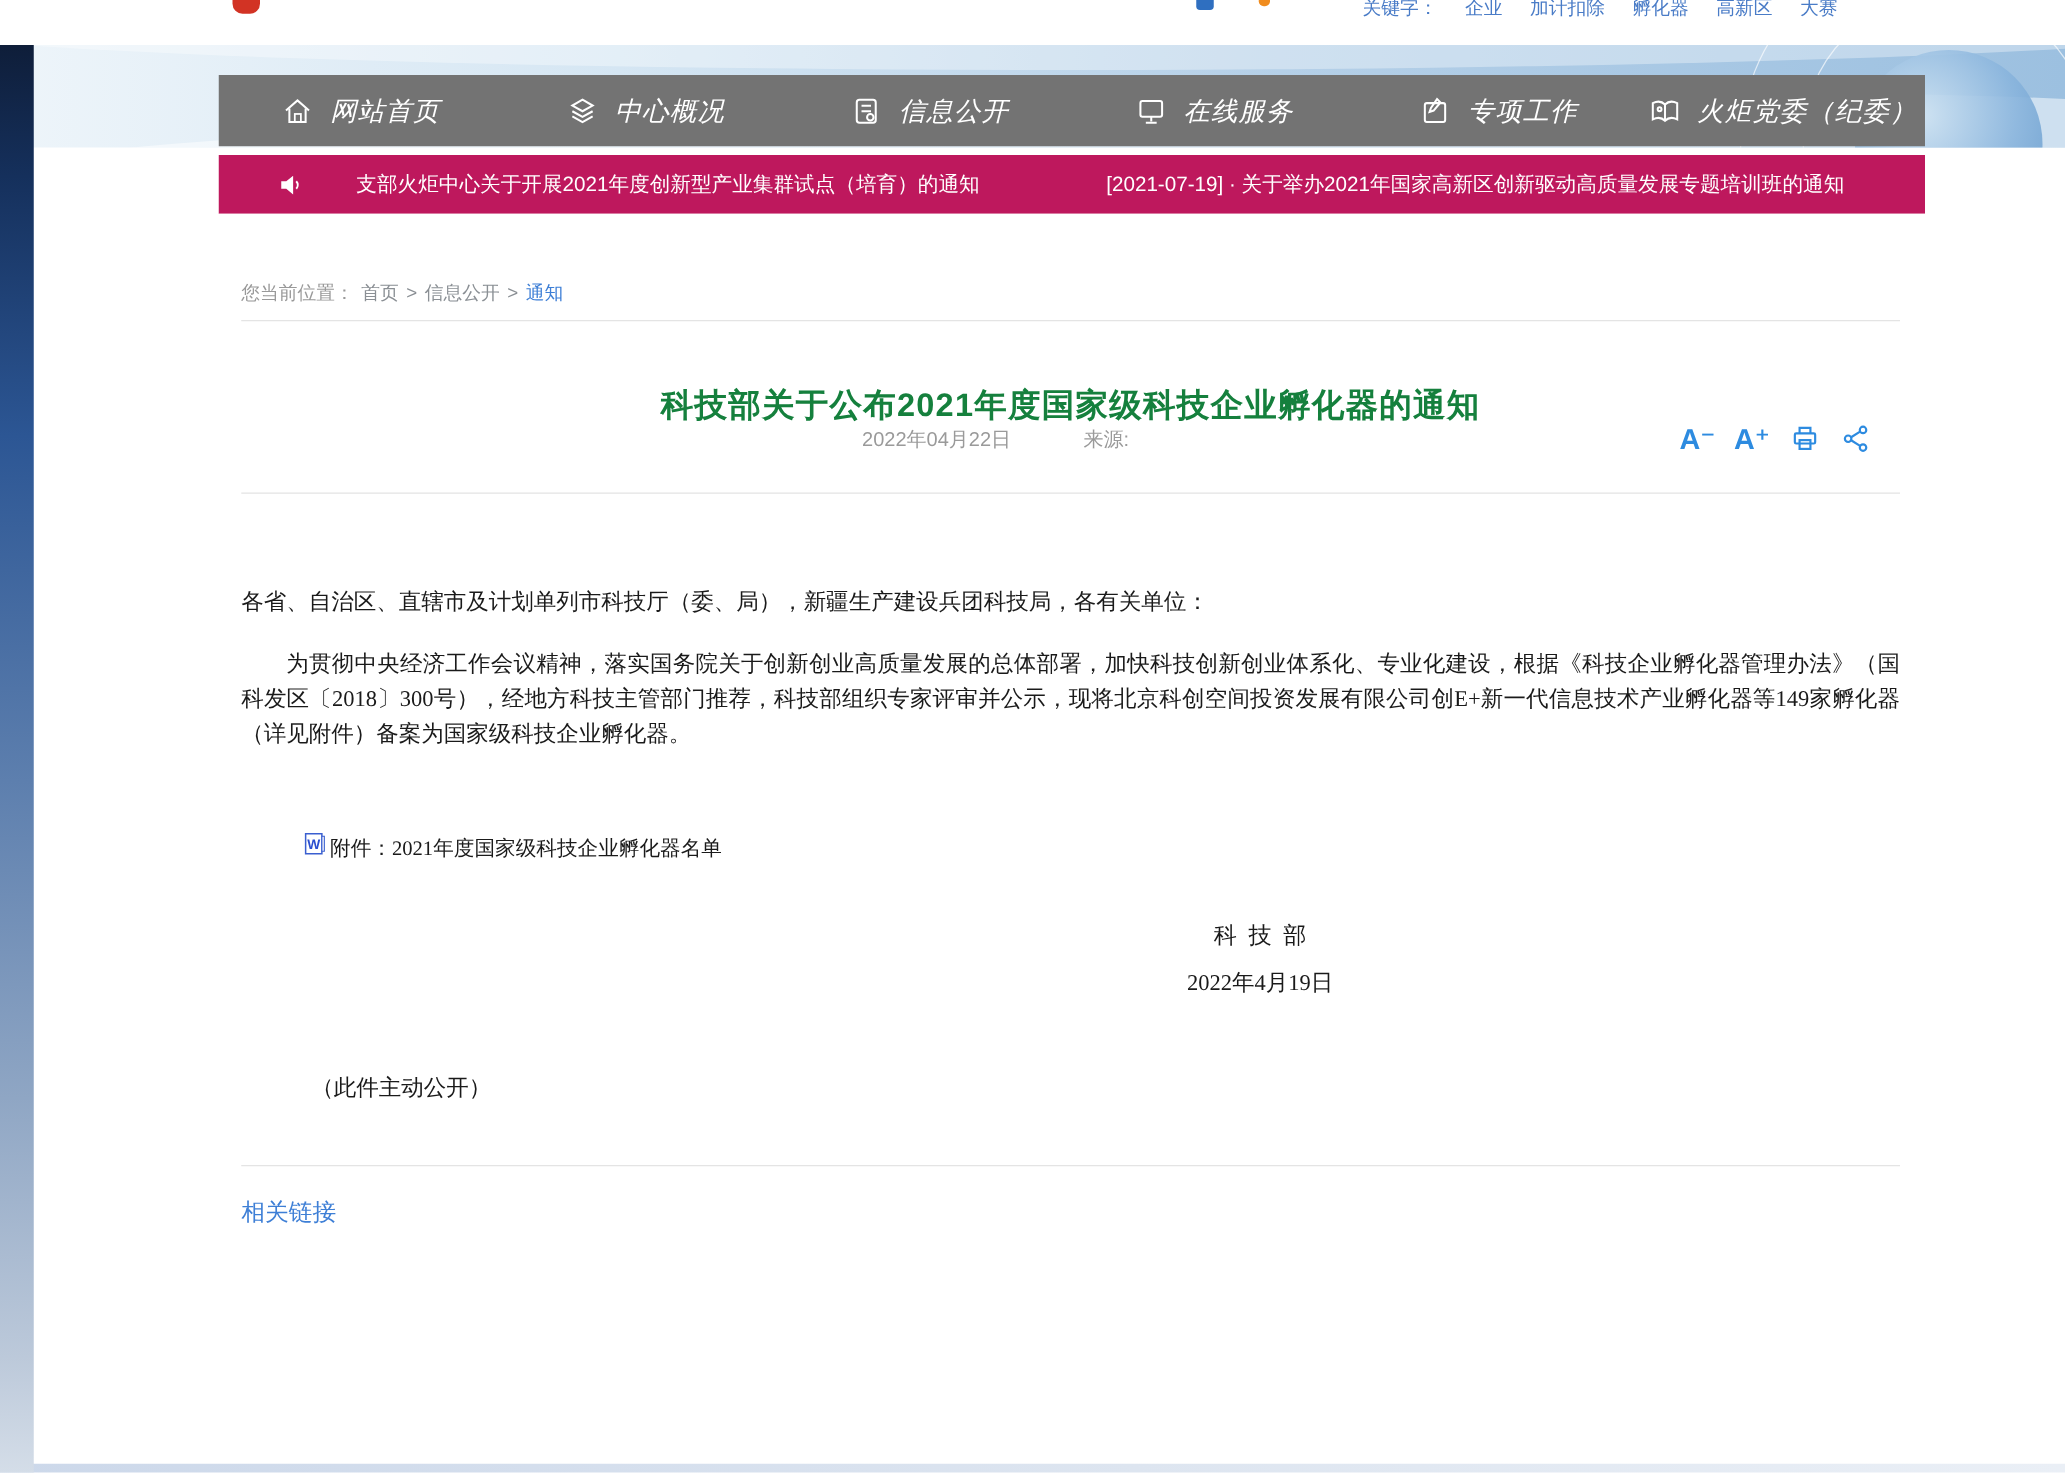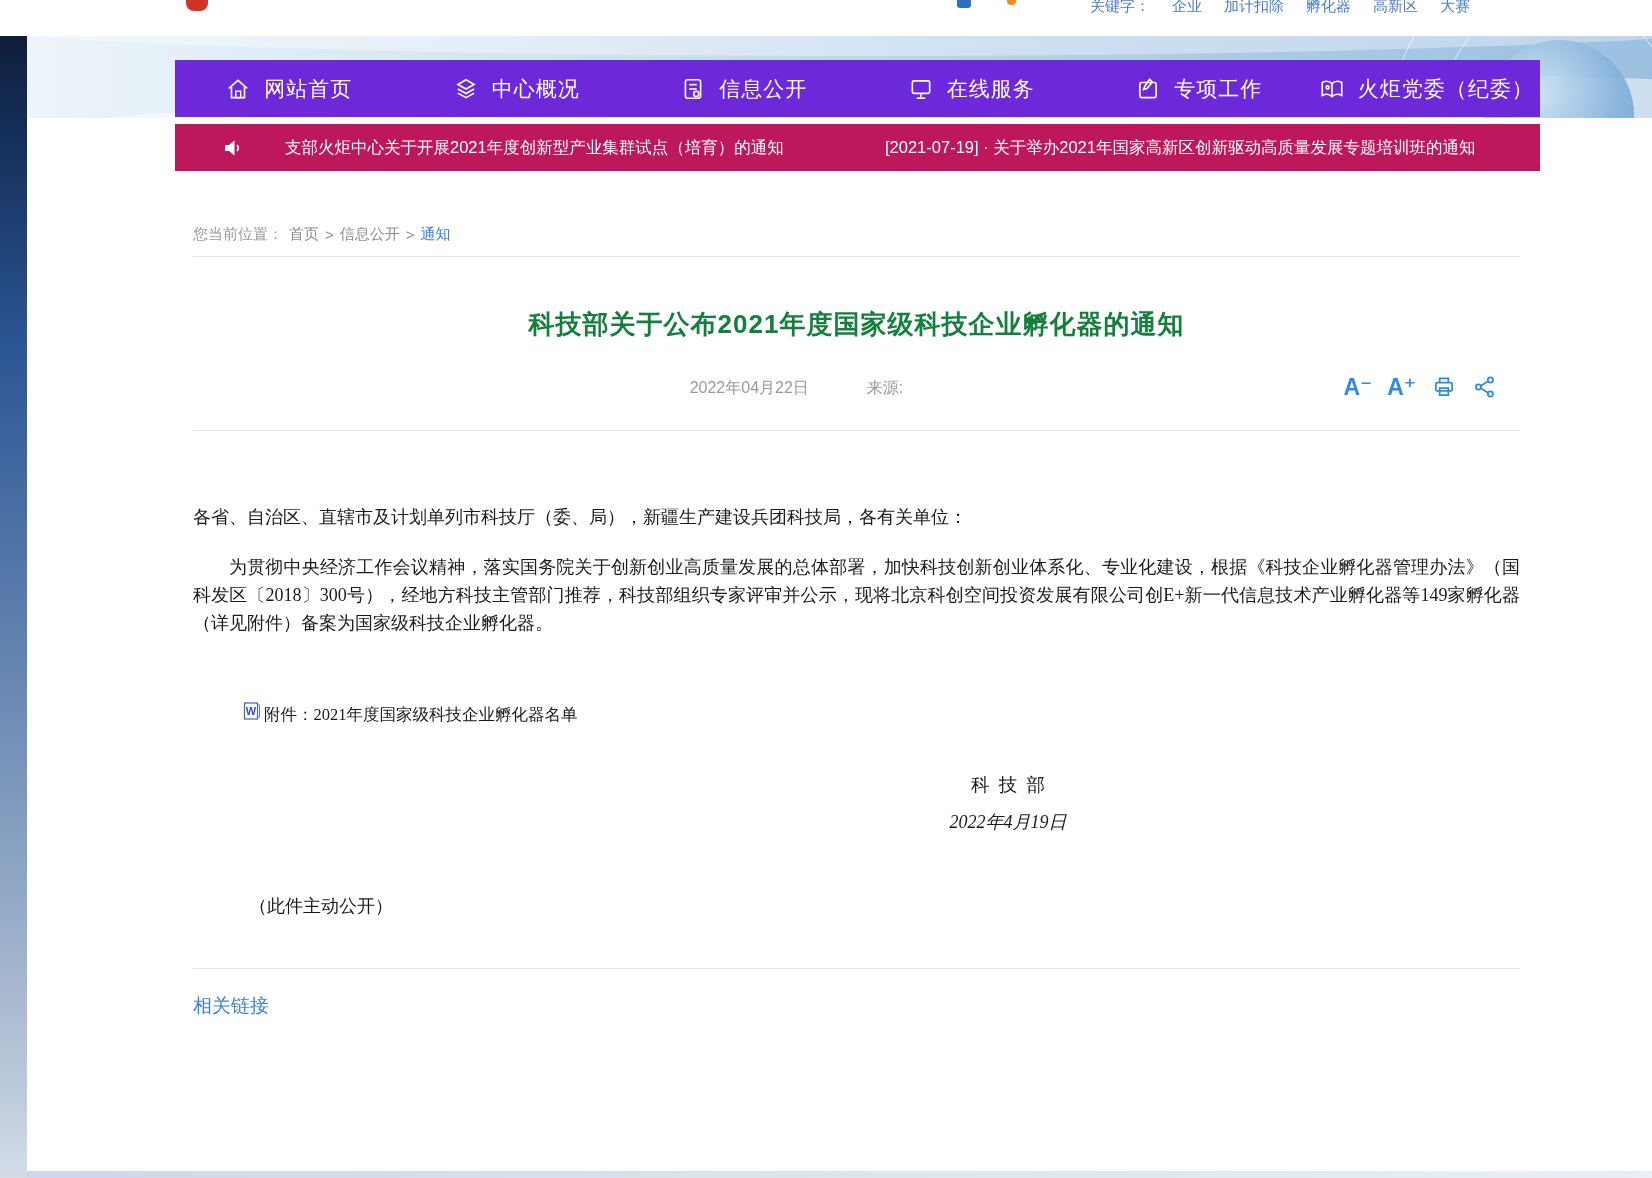--- a/index.html
+++ b/index.html
@@ -29,55 +29,55 @@
     border-radius:50%; background:rgba(255,255,255,.5); transform:rotate(-1.5deg); }
   .banner .swoosh2 { position:absolute; left:-8%; top:-55px; width:120%; height:85px;
     border-radius:50%; background:rgba(255,255,255,.35); }
   .banner .globe { position:absolute; right:18px; top:14px; width:150px; height:150px; border-radius:50%;
     background:radial-gradient(circle at 35% 35%, #cfe3f2 0%, #8ab5dd 55%, #5d94c8 100%); opacity:.9; }
   .banner .ring { position:absolute; border:1px solid rgba(255,255,255,.65); border-radius:50%; }
   .banner .ring.r1 { right:-20px; top:-30px; width:230px; height:230px; }
   .banner .ring.r2 { right:-60px; top:-70px; width:320px; height:320px; }
   
   .navbar { position:absolute; left:175px; top:60px; width:1365px; height:57px; z-index:6;
-    background:#6d28d9; display:flex; align-items:center; }
+    background:#737373; display:flex; align-items:center;font-style:italic; }
   .nav-item { flex:1; display:flex; align-items:center; justify-content:center; gap:13px;
     color:#fff; font-size:21px; letter-spacing:1px; cursor:pointer; height:100%; }
   .nav-item svg { display:block; }
   
   .ticker { position:absolute; left:175px; top:124px; width:1365px; height:47px; z-index:6;
     background:#be185d; color:#fff; display:flex; align-items:center; font-size:16.5px; }
   .ticker .spk { margin-left:46px; display:flex; }
   .ticker-left { margin-left:40px; color:#fff; text-decoration:none; cursor:pointer; white-space:nowrap; }
   .ticker-right { position:absolute; left:710px; color:#fff; text-decoration:none; cursor:pointer; white-space:nowrap; }
   
   .content { position:absolute; left:175px; top:171px; width:1365px; padding:0 20px 0 18px; z-index:6; background:#fff; }
   .breadcrumb { margin-top:54px; display:flex; align-items:center; gap:6px; font-size:15px; color:#999; }
   .breadcrumb .crumb { color:#8a8f94; text-decoration:none; cursor:pointer; }
   .breadcrumb .sep { color:#8a8f94; }
   .breadcrumb .crumb.current { color:#3e7fd6; }
   .rule { border-top:1px solid #e4e4e4; }
   .rule1 { margin-top:12px; }
   .page-title { margin-top:50px; text-align:center; color:#15803d; font-size:26px; font-weight:bold; letter-spacing:1px; }
-  .meta-row { position:relative; margin-top:36px; height:32px; }
+  .meta-row { position:relative; height:32px; }
   .meta-center { display:flex; justify-content:center; gap:58px; color:#9a9a9a; font-size:16px; padding-right:120px; }
   .tools { position:absolute; right:22px; top:-4px; display:flex; gap:15px; align-items:center; }
   .tool-a { color:#2d8be0; font-size:23px; font-weight:bold; cursor:pointer; line-height:1; }
   .tools svg { cursor:pointer; display:block; }
   .rule2 { margin-top:20px; }
   .doc-number { margin-top:26px; text-align:center; font-family:"Liberation Serif","DejaVu Serif",serif;
     font-size:19px; color:#111; }
   .article { font-family:"Liberation Serif","DejaVu Serif",serif; font-size:18px; color:#1a1a1a; line-height:28px; }
   .salutation { margin-top:72px; }
   .para { margin-top:22px; text-indent:2em; text-align:justify; }
   .attach-row { margin-top:64px; margin-left:50px; display:flex; align-items:center; gap:3px; font-size:16.5px; }
   .attach-link { color:#1a1a1a; text-decoration:none; cursor:pointer; }
   .signature { margin-top:42px; width:240px; margin-left:auto; margin-right:392px; text-align:center; }
   .signer { white-space:pre; font-size:18.5px; }
-  .sign-date { margin-top:9px; font-size:18px;font-style:italic; }
+  .sign-date { margin-top:9px; font-size:18px; }
   .public-note { margin-top:56px; margin-left:56px; }
   .rule3 { margin-top:48px; }
   .related-title { margin-top:24px; margin-bottom:42px; color:#3e7fd6; font-size:19px; cursor:pointer; display:inline-block; }
   .footer-band { position:absolute; left:0; bottom:0; width:100%; height:7px; z-index:3;
     background:linear-gradient(90deg,#ccd8ea 0%, #dde5f0 55%, #eaeff6 100%); }
 </style>
 </head>
 <body>
 
 <div class="topbar">

